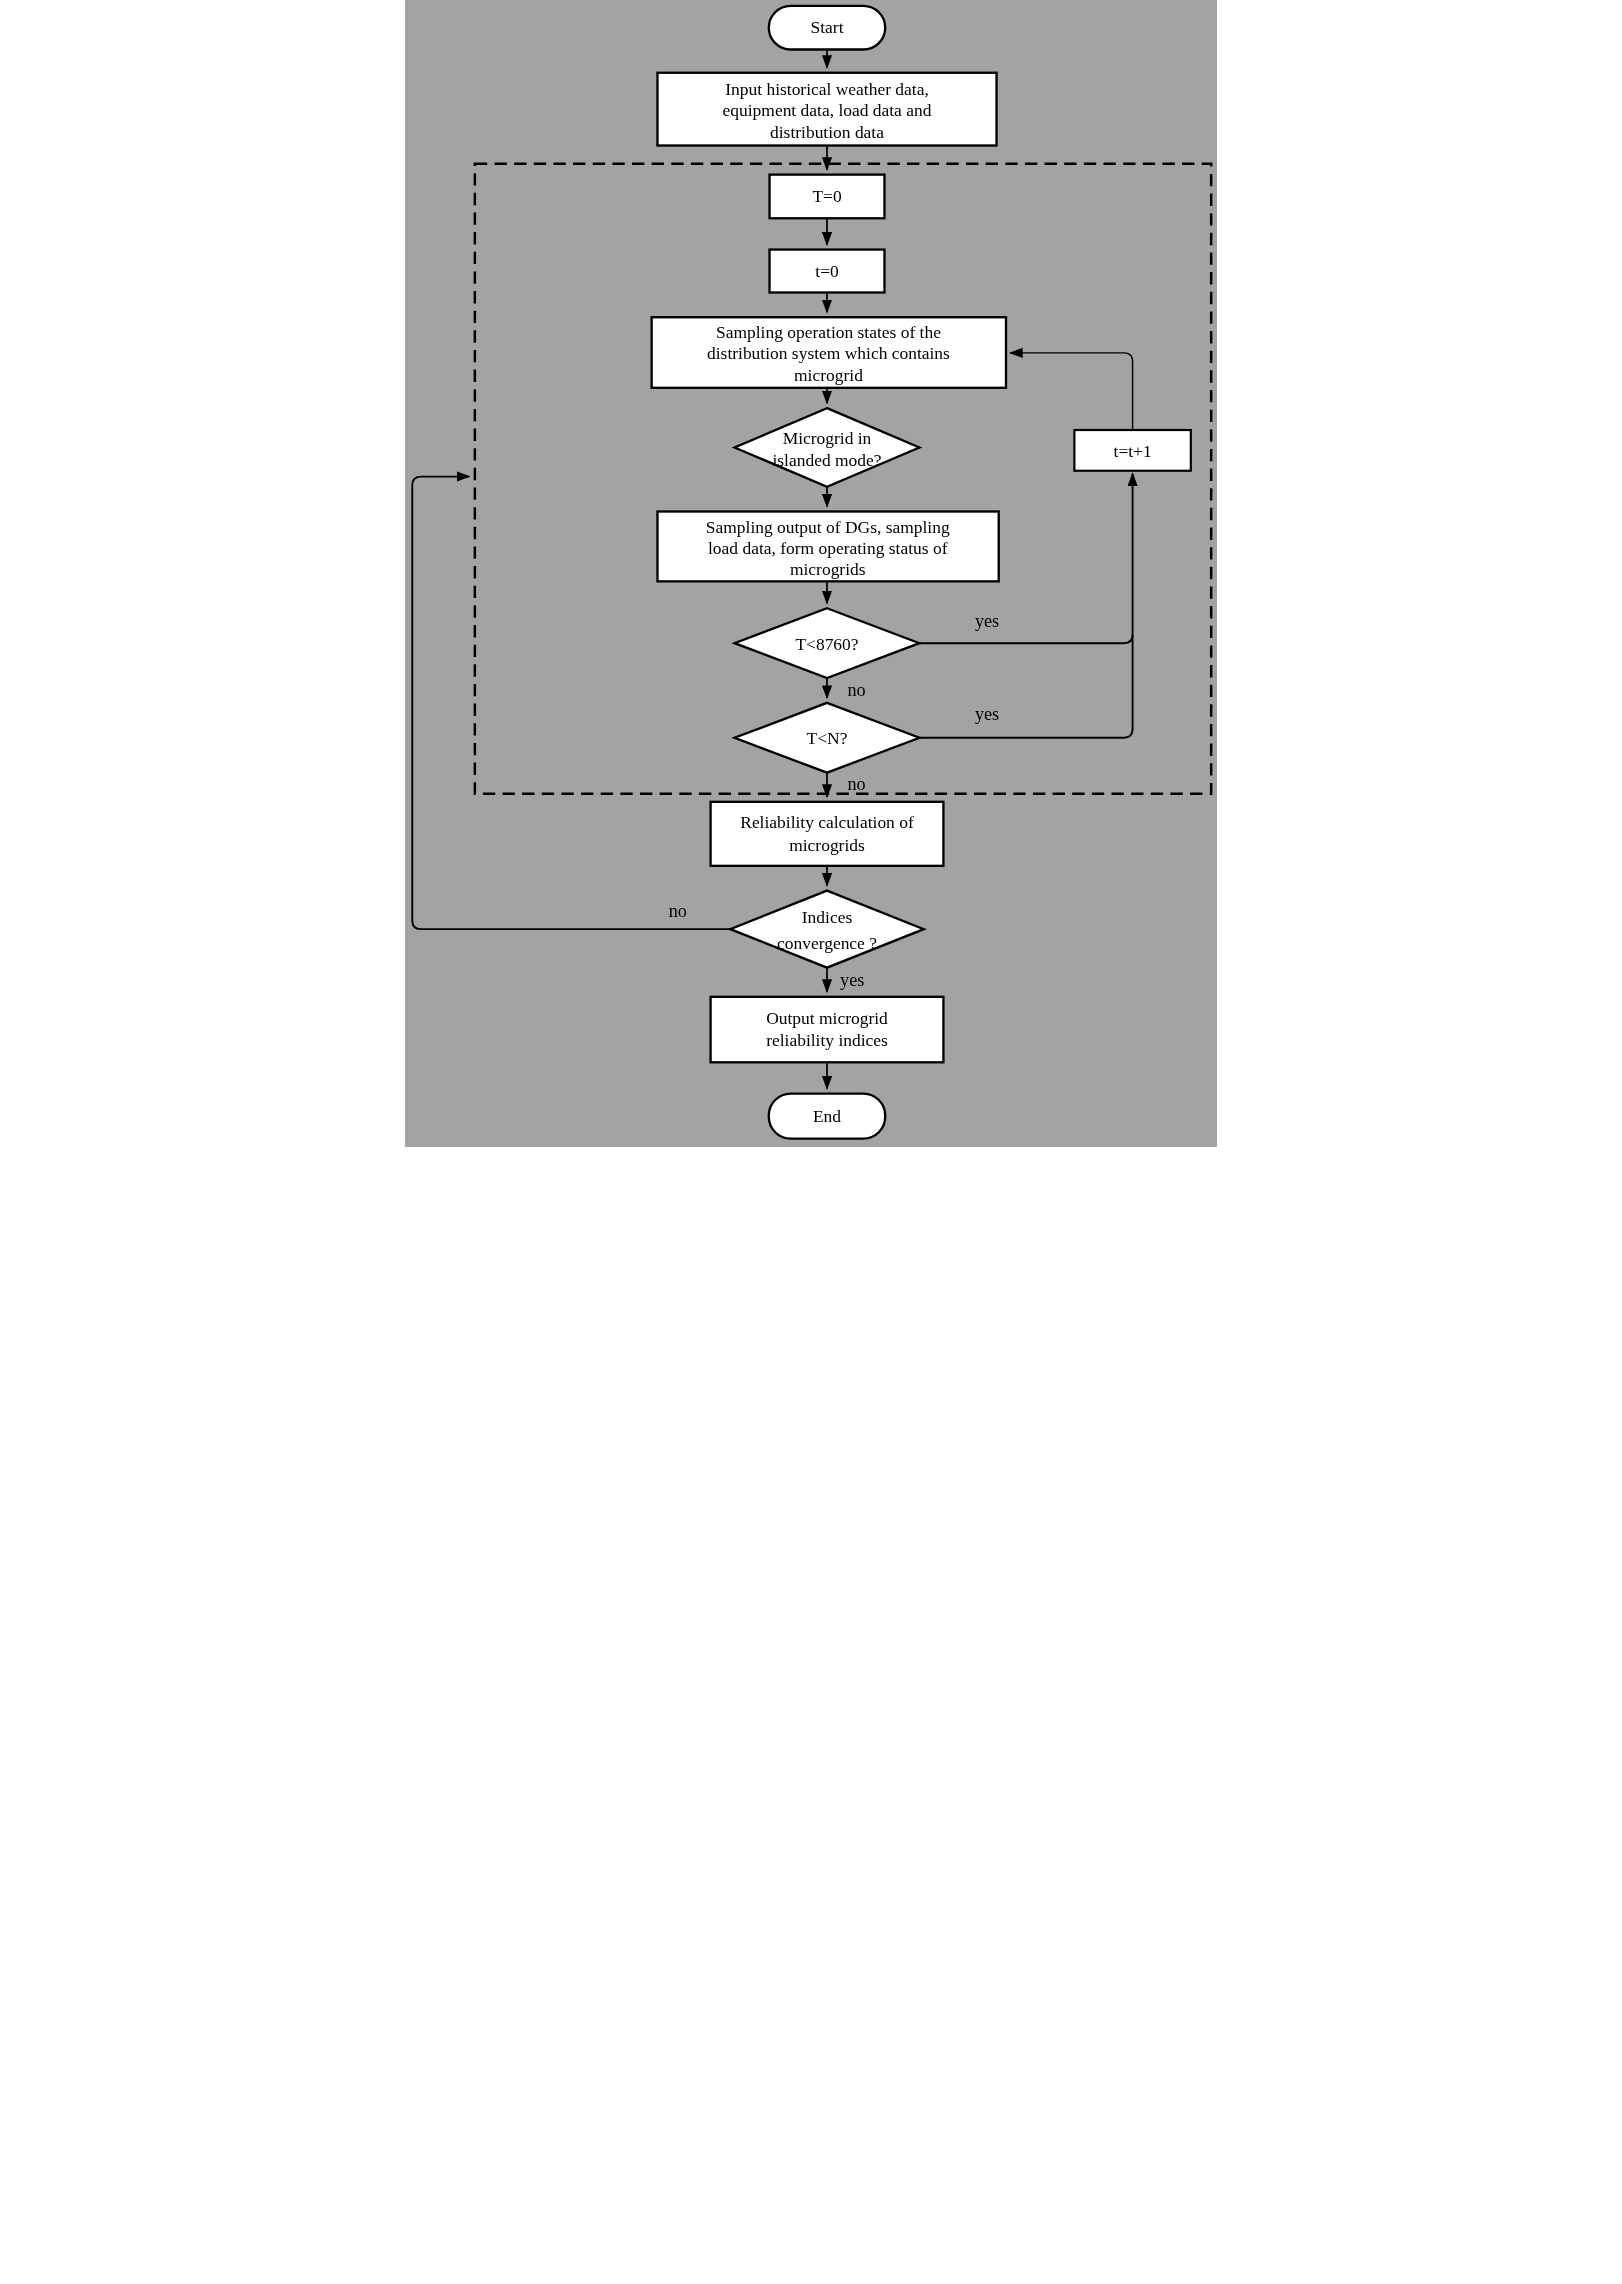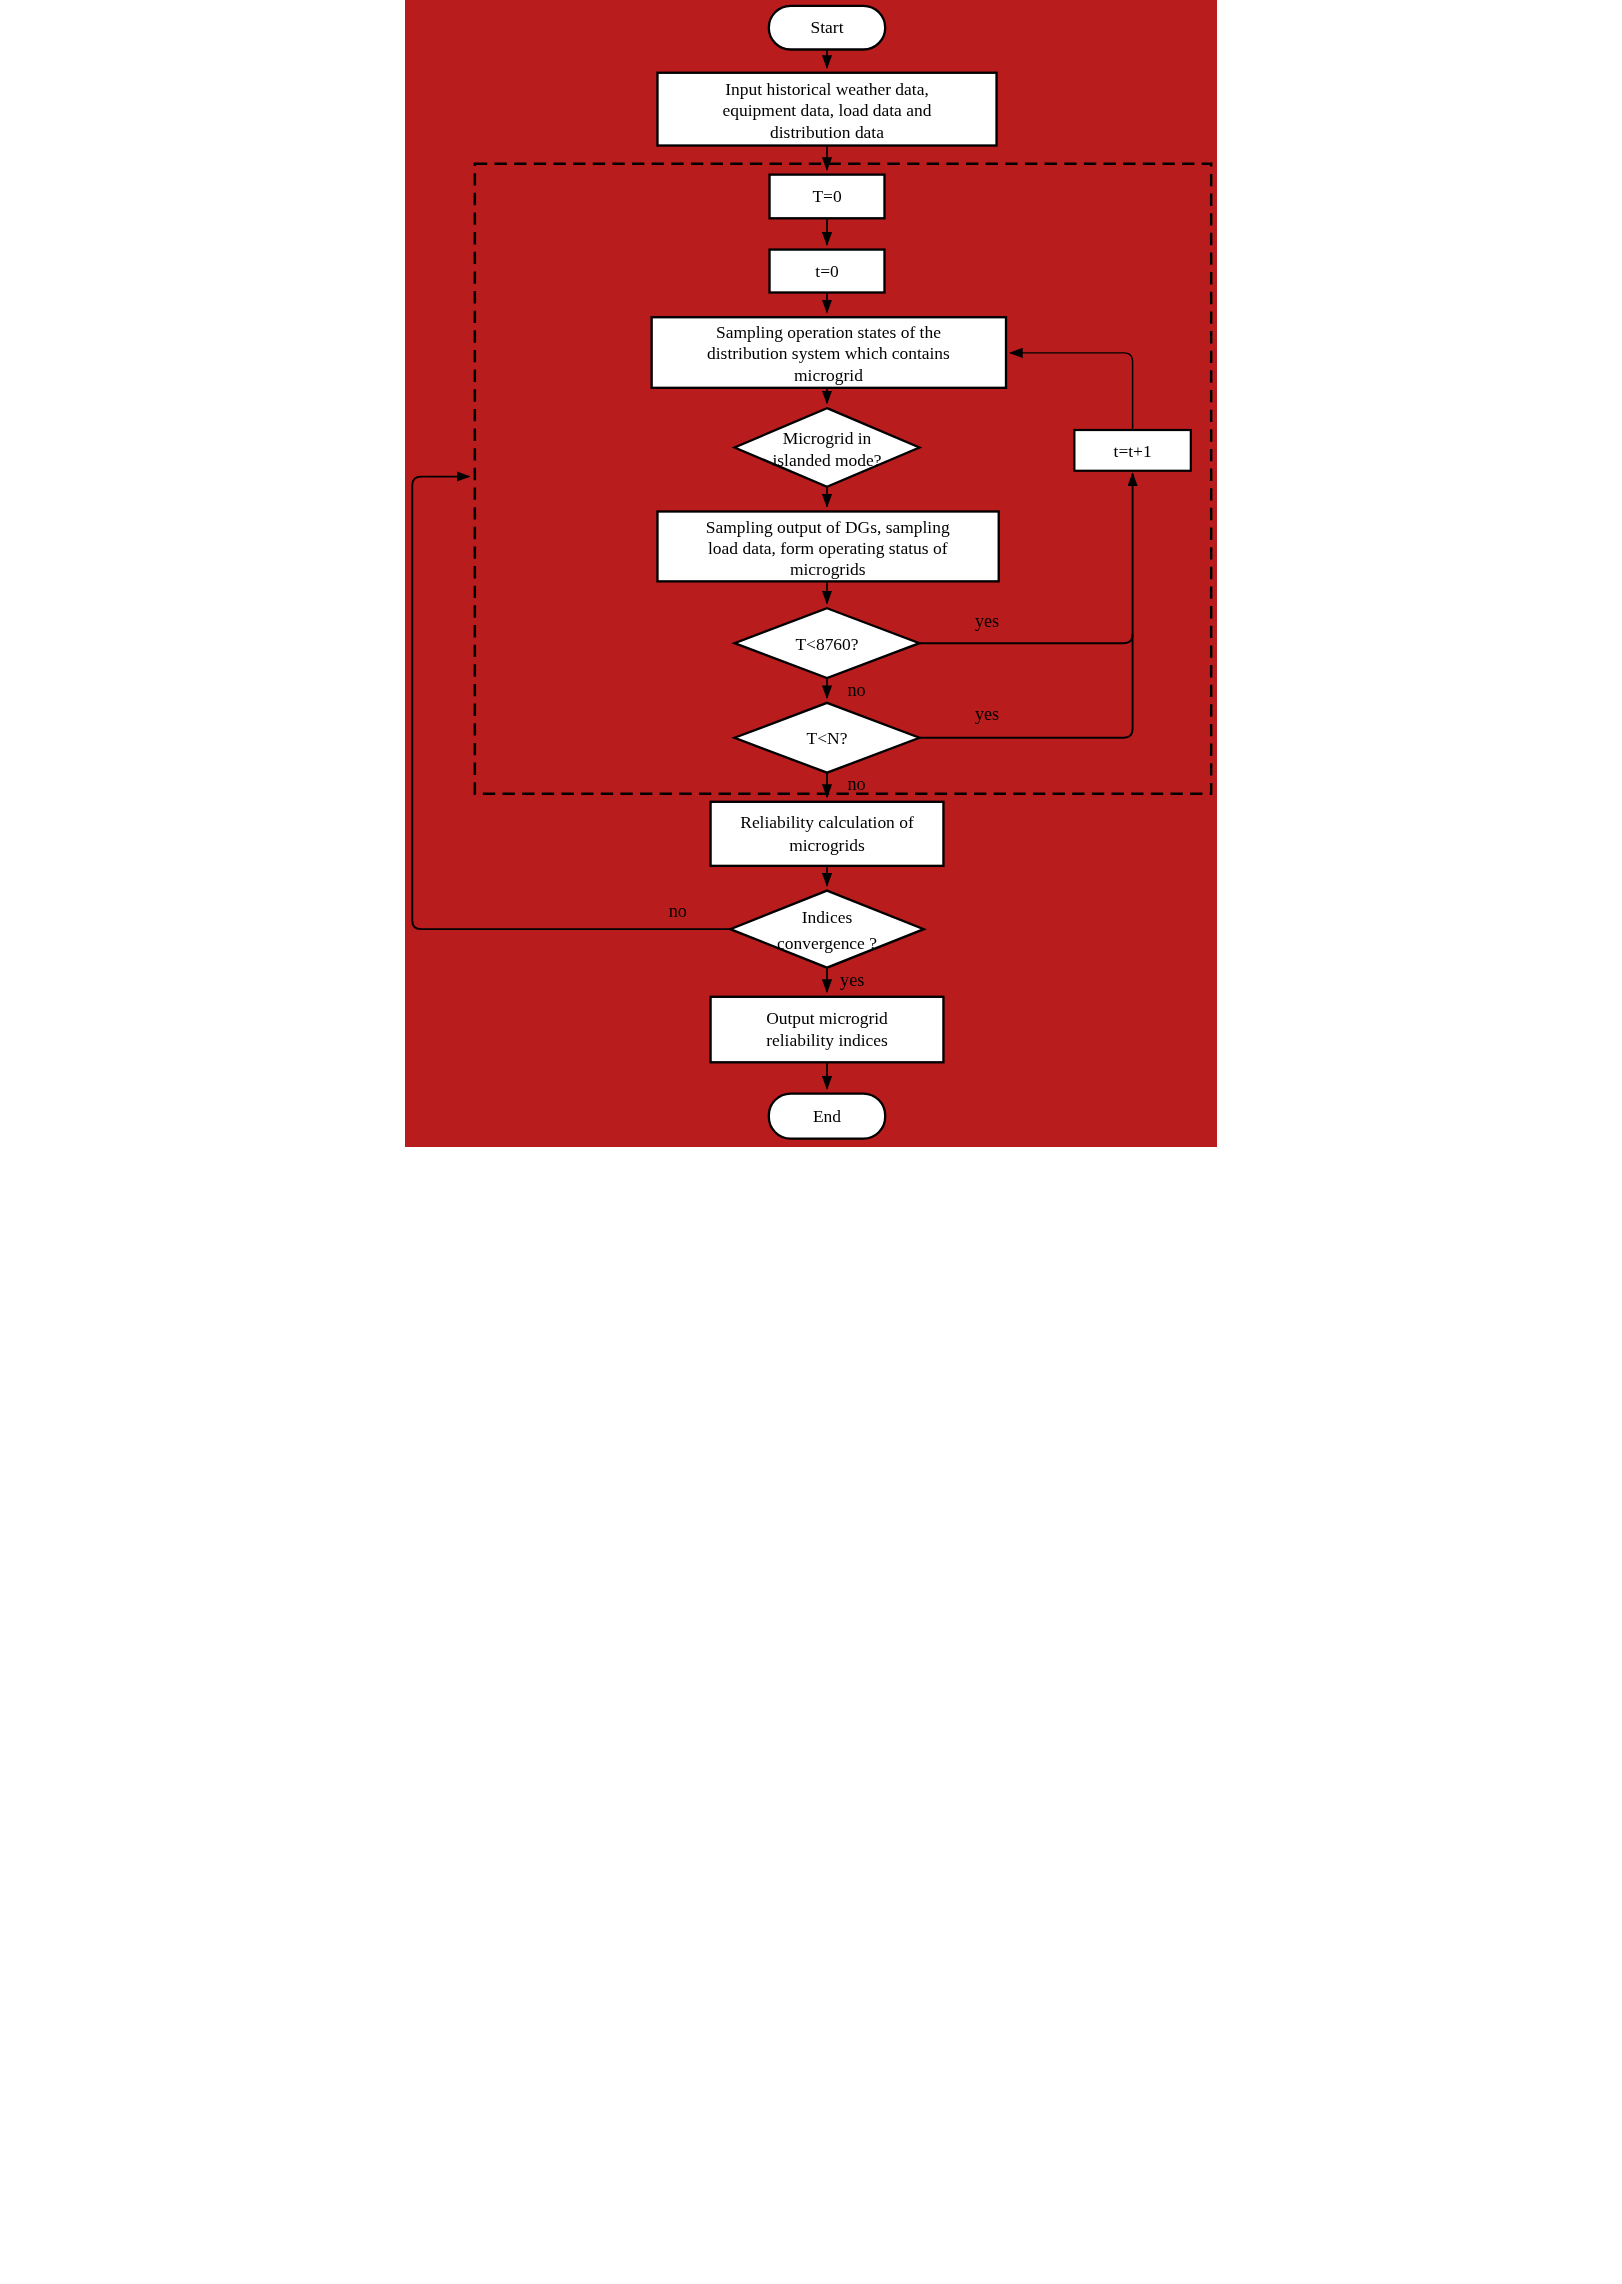--- a/index.html
+++ b/index.html
@@ -4,21 +4,21 @@
 <style>
   html, body {
     margin: 0;
     padding: 0;
     background: #ffffff;
   }
   .page {
     width: 100%;
     max-width: 812px;
     margin: 0 auto;
-    background: #b91c1c;
+    background: #a3a3a3;
   }
   svg {
     display: block;
     width: 100%;
     height: auto;
   }
   .node-shape {
     fill: #ffffff;
     stroke: #000000;
     stroke-width: 3.2;

